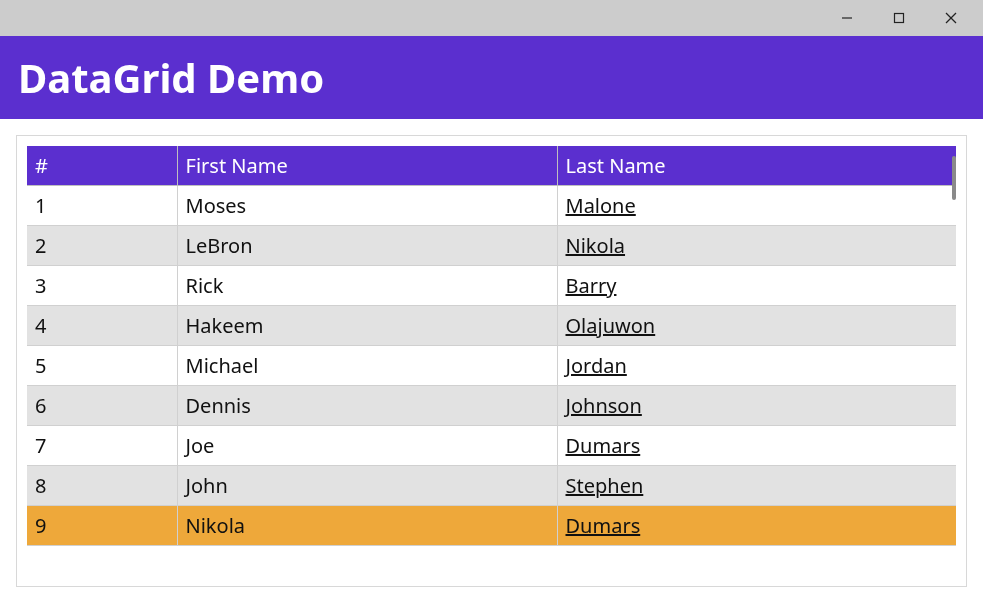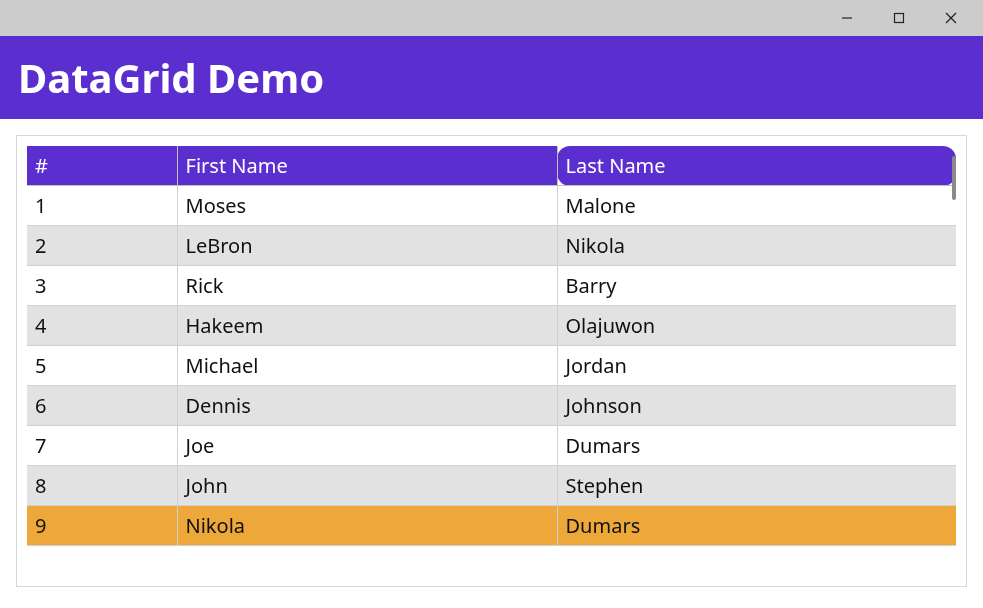--- a/index.html
+++ b/index.html
@@ -60,30 +60,30 @@
   table.grid th {
     background: #5b2fcf;
     color: #fff;
     font-weight: 400;
     font-size: 20px;
     text-align: left;
     padding: 6px 8px;
     border-right: 1px solid #bfbfbf;
     border-bottom: 1px solid #bfbfbf;
   }
-  table.grid th:last-child { border-right: none; border-radius: 13px; }
+  table.grid th:last-child { border-right: none; }
   table.grid td {
     font-size: 20px;
     color: #111;
     padding: 6px 8px;
     border-right: 1px solid #d0d0d0;
     border-bottom: 1px solid #d0d0d0;
     background: #fff;
   }
-  table.grid td:last-child { border-right: none; }
+  table.grid td:last-child { border-right: none; text-decoration: underline; }
   tr.alt td { background: #e2e2e2; }
   tr.selected td { background: #eea83a; }
   
   col.c1 { width: 150px; }
   col.c2 { width: 380px; }
   col.c3 { width: auto; }
   
   .scroll-thumb {
     position: absolute;
     right: 0px;

